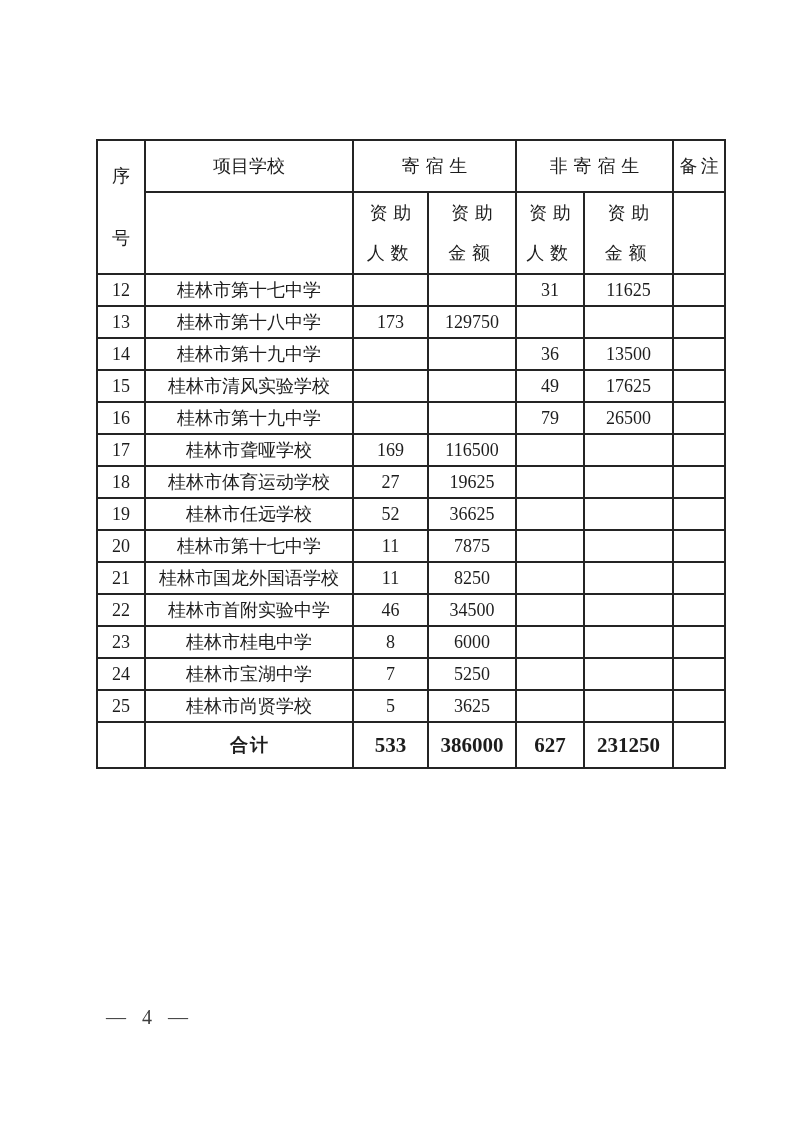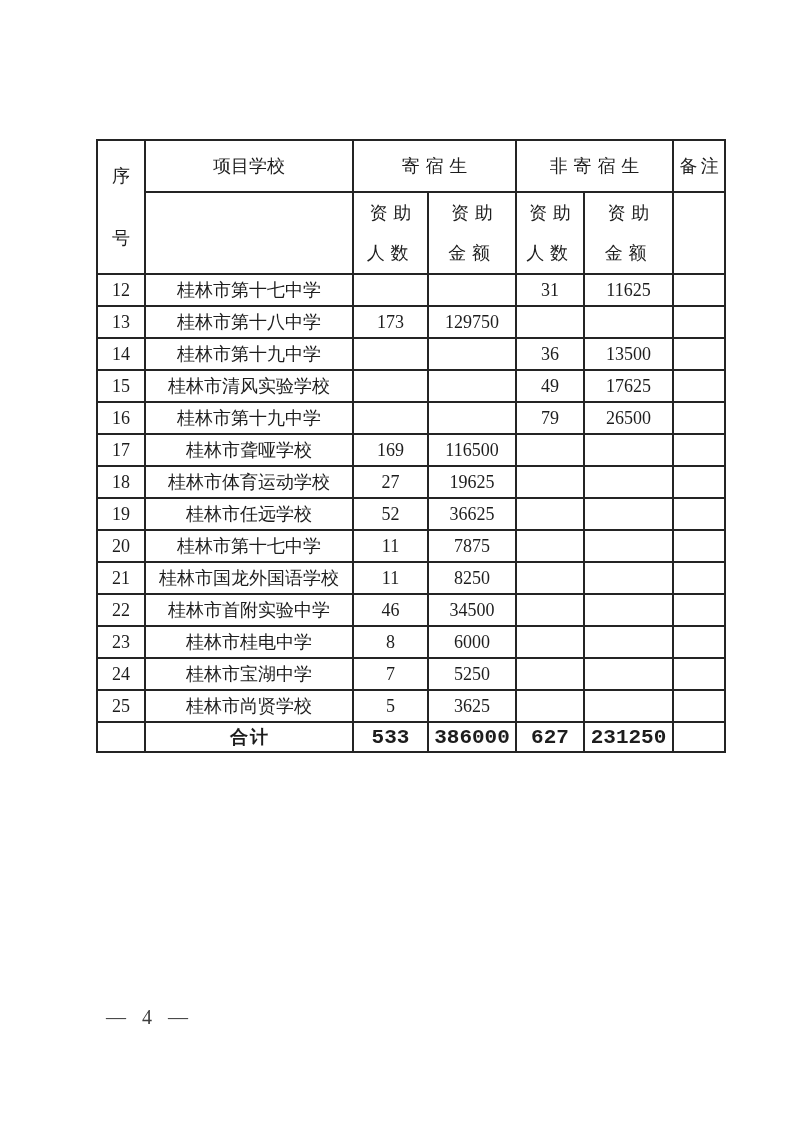--- a/index.html
+++ b/index.html
@@ -20,38 +20,38 @@
     padding:0;margin:0;
     text-align:center;vertical-align:middle;
     font-weight:normal;
     font-size:18px;
     overflow:hidden;
   }
   
   tr.hrow1{height:52px;}
   tr.hrow2{height:63px;}
   tbody tr{height:32px;}
-  tbody tr.total-row{height:30px;border-radius:9px;}
+  tbody tr.total-row{height:46px;border-radius:9px;}
 
   
   .vtext{width:1.25em;margin:0 auto;word-break:break-all;line-height:62px;}
   
   .wrap2{
     width:3.1em;margin:0 auto;word-break:break-all;
     line-height:40px;letter-spacing:0.32em;text-indent:0.32em;
   }
   .sp{letter-spacing:0.32em;text-indent:0.32em;}
   .sp-sm{letter-spacing:0.18em;text-indent:0.18em;border-radius:10px;}
 
   .num{font-size:21px;}
   .school{font-size:18px;}
   .remark{font-size:18px;}
 
   .total-row td{font-weight:bold;}
-  .total-row .num{font-size:21px;font-family:Liberation Mono, monospace;}
+  .total-row .num{font-size:21px;}
   .total-row .total-label{font-weight:bold;letter-spacing:0.1em;text-indent:0.1em;}
 
   .page-footer{
     position:absolute;left:106px;top:1006px;
     font-size:20px;color:#3e3e3e;
     letter-spacing:2px;word-spacing:7px;
     font-family:"Liberation Serif","DejaVu Serif",serif;
   }
 </style>
 </head>

